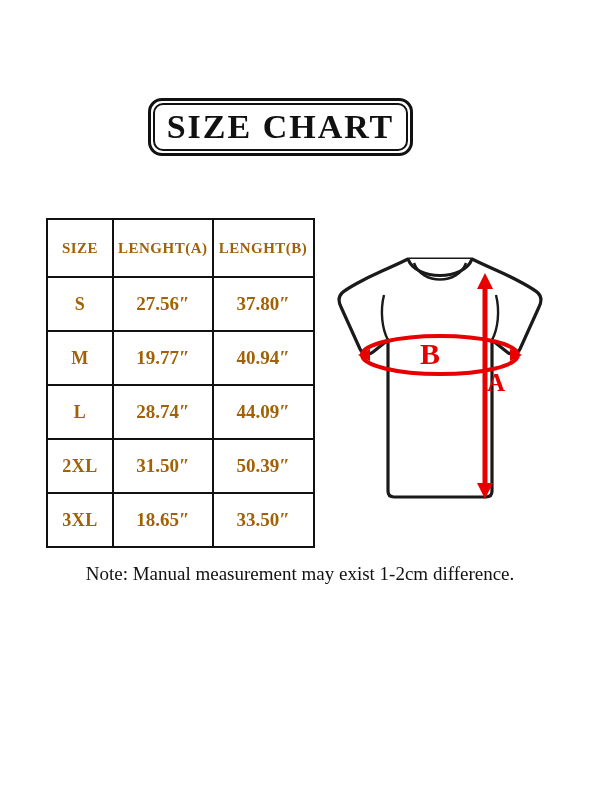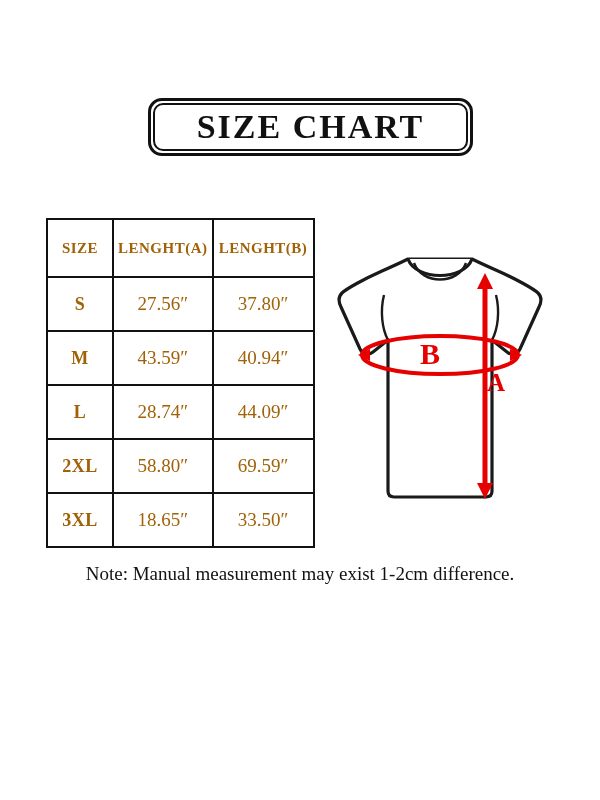--- a/index.html
+++ b/index.html
@@ -14,21 +14,21 @@
     color: #111111;
     position: relative;
     overflow: hidden;
   }
 
   
   #title-wrap {
     position: absolute;
     left: 148px;
     top: 98px;
-    width: 325px;
+    width: 265px;
     height: 58px;
     text-align: right;
   }
   #title-outer {
     position: absolute;
     inset: 0;
     border: 3px solid #111111;
     border-radius: 14px;
     box-sizing: border-box;
   }
@@ -84,20 +84,21 @@
   #size-table tbody td {
     height: 44px;
   }
   #size-table tbody td.sizecell {
     font-weight: bold;
     font-size: 18px;
     letter-spacing: 0.5px;
   }
   #size-table tbody td.valcell {
     font-size: 19px;
+    font-weight: bold;
   }
 
   
   #shirt-wrap {
     position: absolute;
     left: 330px;
     top: 245px;
     width: 220px;
     height: 275px;
   }
@@ -143,32 +144,32 @@
     </tr>
   </thead>
   <tbody>
     <tr>
       <td class="sizecell">S</td>
       <td class="valcell">27.56″</td>
       <td class="valcell">37.80″</td>
     </tr>
     <tr>
       <td class="sizecell">M</td>
-      <td class="valcell">43.59″</td>
+      <td class="valcell">19.77″</td>
       <td class="valcell">40.94″</td>
     </tr>
     <tr>
       <td class="sizecell">L</td>
       <td class="valcell">28.74″</td>
       <td class="valcell">44.09″</td>
     </tr>
     <tr>
       <td class="sizecell">2XL</td>
-      <td class="valcell">58.80″</td>
-      <td class="valcell">69.59″</td>
+      <td class="valcell">31.50″</td>
+      <td class="valcell">50.39″</td>
     </tr>
     <tr>
       <td class="sizecell">3XL</td>
       <td class="valcell">18.65″</td>
       <td class="valcell">33.50″</td>
     </tr>
   </tbody>
 </table>
 
 <div id="shirt-wrap">

